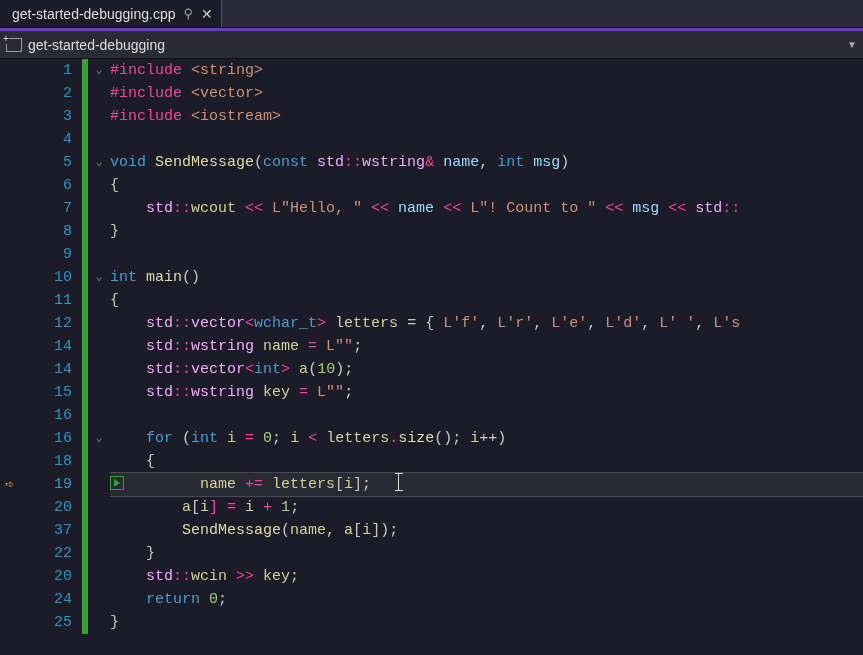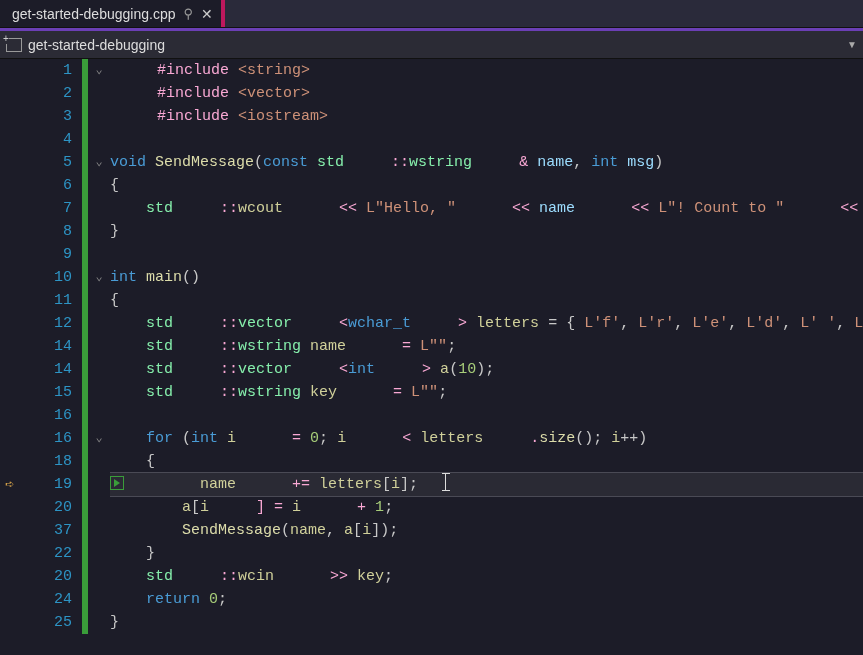--- a/index.html
+++ b/index.html
@@ -17,21 +17,21 @@
     height: 28px;
     display: flex;
     align-items: stretch;
     border-bottom: 1px solid #111;
   }
   .tab {
     display: flex;
     align-items: center;
     padding: 0 8px 0 12px;
     background: #1c1c28;
-    border-right: 4px solid #be185d;
+    border-right: 1px solid #be185d;
     gap: 8px;
     font-family: 'Segoe UI', Arial, sans-serif;
     font-size: 14px;
     color: #ddd;
   }
   .tab .pin { font-size: 13px; color: #999; }
   .tab .close { font-size: 14px; color: #ccc; cursor: pointer; }
   .accent-line { height: 3px; background: #6b3fb5; }
   .scope-bar {
     background: #2b2b35;
@@ -100,28 +100,28 @@
     position: relative;
     overflow: hidden;
     white-space: pre;
   }
   .line { height: 23px; line-height: 23px; }
   .line.current {
     background: #2a2a34;
     outline: 1px solid #4a4a55;
   }
   .k-blue   { color: #4a9cd6; }
-  .k-teal   { color: #86efac; }
+  .k-teal   { color: #f0abfc; }
   .k-yellow { color: #d0d09a; }
   .k-func   { color: #dcdcaa; }
   .k-str    { color: #ce9178; }
   .k-num    { color: #a7cd79; }
   .k-grey   { color: #9cdcfe; }
   .k-pl     { color: #c8c8c8; }
-  .k-op     { color: #f9a8d4; margin-left: 47px; }
+  .k-op     { color: #ec4899; }
   .run-to {
     display: inline-block;
     width: 14px; height: 14px;
     border: 1px solid #3a9d3a;
     position: relative;
     margin-right: 4px;
     vertical-align: -2px;
   }
   .run-to::after {
     content: "";

